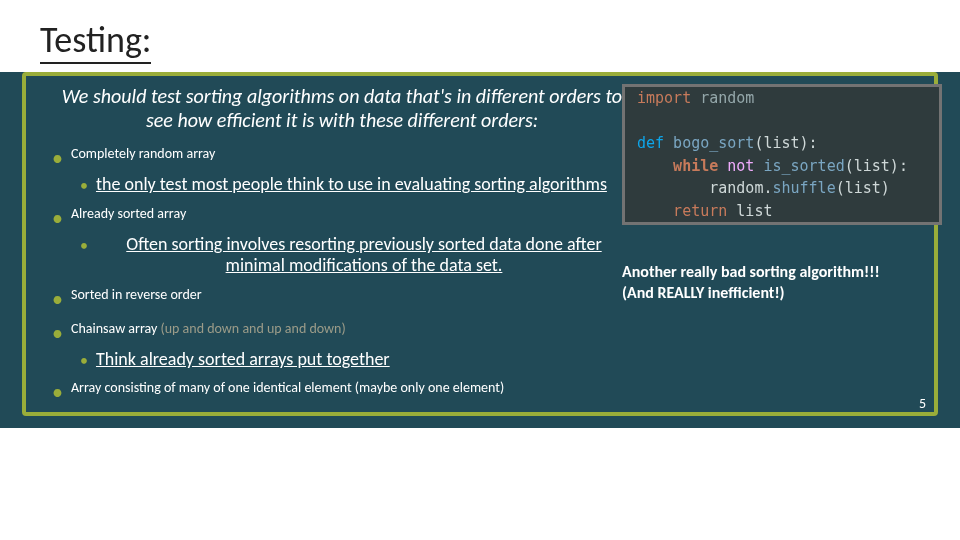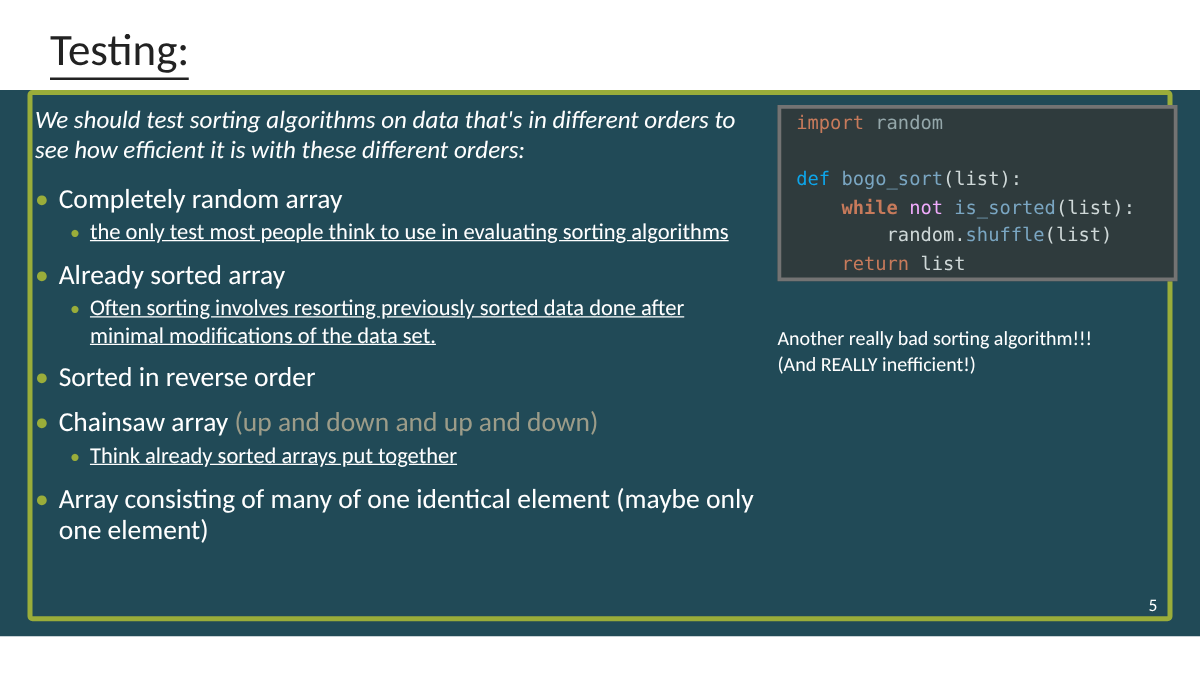--- a/index.html
+++ b/index.html
@@ -1,18 +1,18 @@
 <!DOCTYPE html>
 <html><head>
 <meta charset="utf-8">
 <style>
   * { margin: 0; padding: 0; box-sizing: border-box; }
   html, body { width: 960px; height: 540px; overflow: hidden; font-family: "Segoe UI", "Calibri", sans-serif; }
   .slide {
-    width: 960px; height: 509px;
+    width: 960px; height: 428px;
     background: #214a57;
     position: relative;
   }
   .title-strip {
     position: absolute;
     top: 0; left: 0; right: 0;
     height: 72px;
     background: #ffffff;
   }
   .title-strip h1 {
@@ -25,35 +25,36 @@
     padding-bottom: 0;
   }
   .olive-frame {
     position: absolute;
     top: 72px; left: 22px; right: 22px; bottom: 12px;
     border: 4px solid #9aad3a;
     border-radius: 4px;
   }
   .content {
     position: absolute;
-    top: 84px; left: 28px;
+    top: 84px; left: 52px;
     width: 580px;
     color: #ffffff;
+    text-align: center;
   }
   .intro {
     font-style: italic;
     font-size: 20px;
     line-height: 1.2;
     margin-bottom: 14px;
   }
   ul.outer { list-style: none; }
   ul.outer > li { margin-bottom: 10px; }
   ul.outer > li > .row { display: flex; align-items: flex-start; gap: 8px; }
   ul.outer > li .bullet { color: #9aad3a; font-size: 22px; line-height: 1; margin-top: 2px; }
-  ul.outer > li .text { font-size: 22px; line-height: 1.15; }
+  ul.outer > li .text { font-size: 14px; line-height: 1.15; }
   ul.outer > li .dim { color: #9c9c89; }
   ul.inner { list-style: none; margin-top: 4px; margin-left: 28px; }
   ul.inner > li { display: flex; align-items: flex-start; gap: 8px; margin-bottom: 2px; }
   ul.inner > li .bullet { color: #9aad3a; font-size: 16px; line-height: 1; margin-top: 4px; }
   ul.inner > li .subtext { font-size: 18px; line-height: 1.2; text-decoration: underline; }
   .code-panel {
     position: absolute;
     top: 84px; right: 18px;
     width: 320px;
     background: #2f3b3d;
@@ -76,21 +77,21 @@
   .kw-obj { color: #cfd8d8; }
   .kw-dot { color: #cfd8d8; }
   .kw-return { color: #c77a5b; text-align: center; }
   .code-line { white-space: pre; }
   .caption {
     position: absolute;
     top: 262px; right: 18px;
     width: 320px;
     color: #ffffff;
     font-size: 16px;
-    font-weight: 400;
+    font-weight: 700;
     line-height: 1.3;
   }
   .page-num {
     position: absolute;
     bottom: 16px; right: 34px;
     color: #fff; font-size: 14px;
   }
 </style>
 </head>
 <body>

